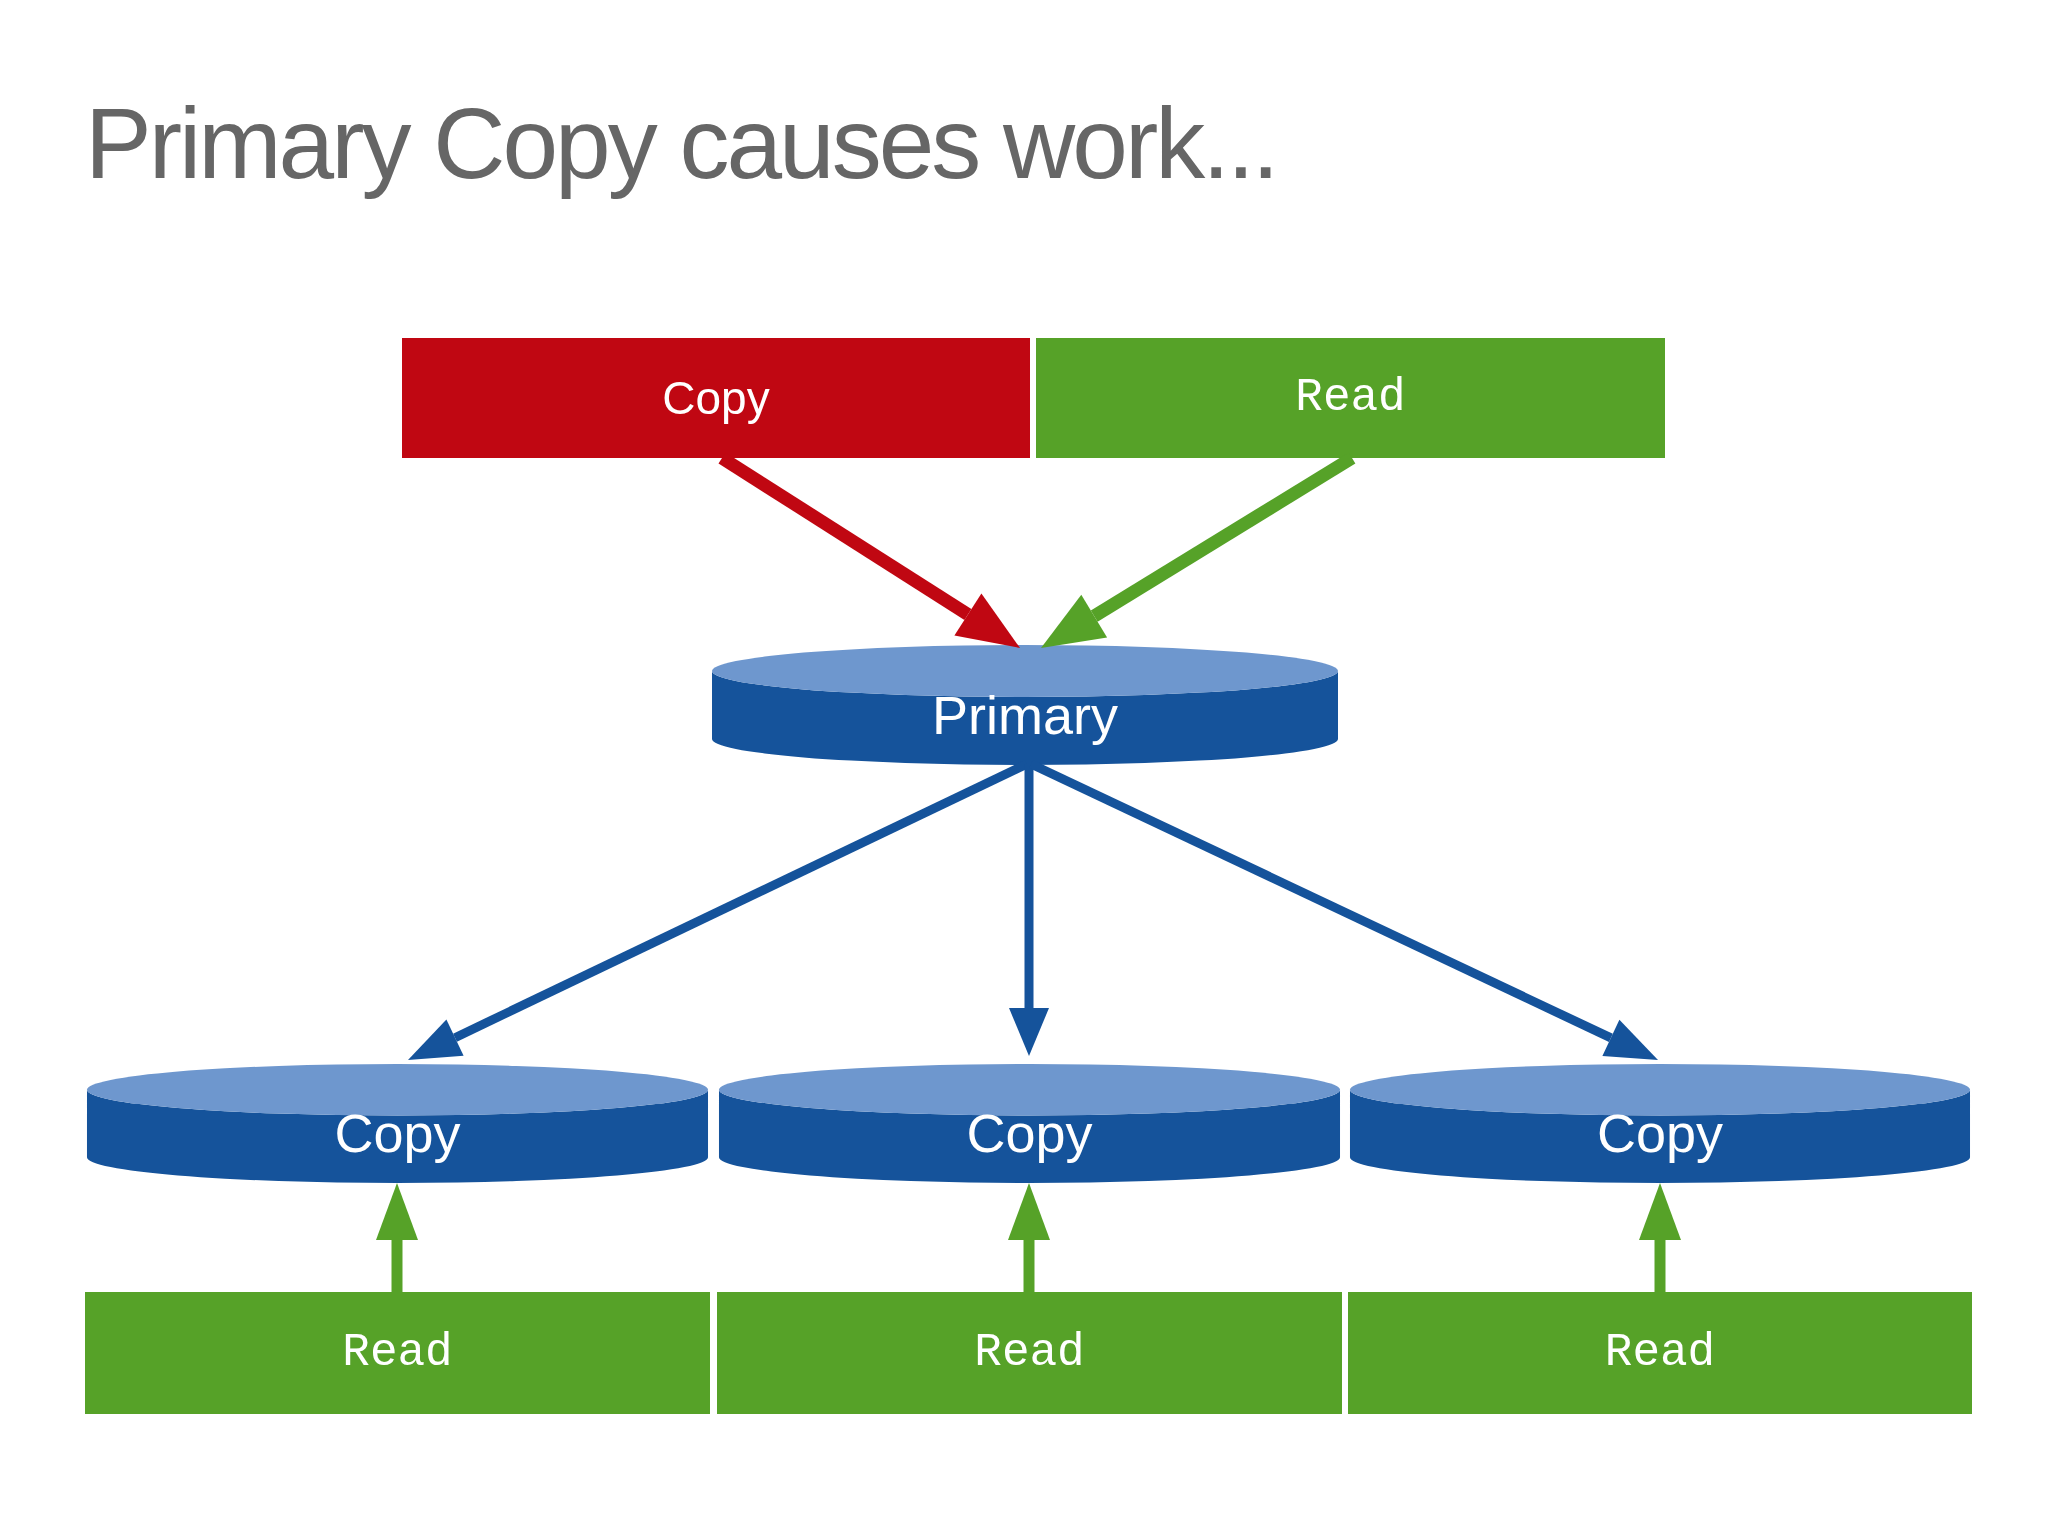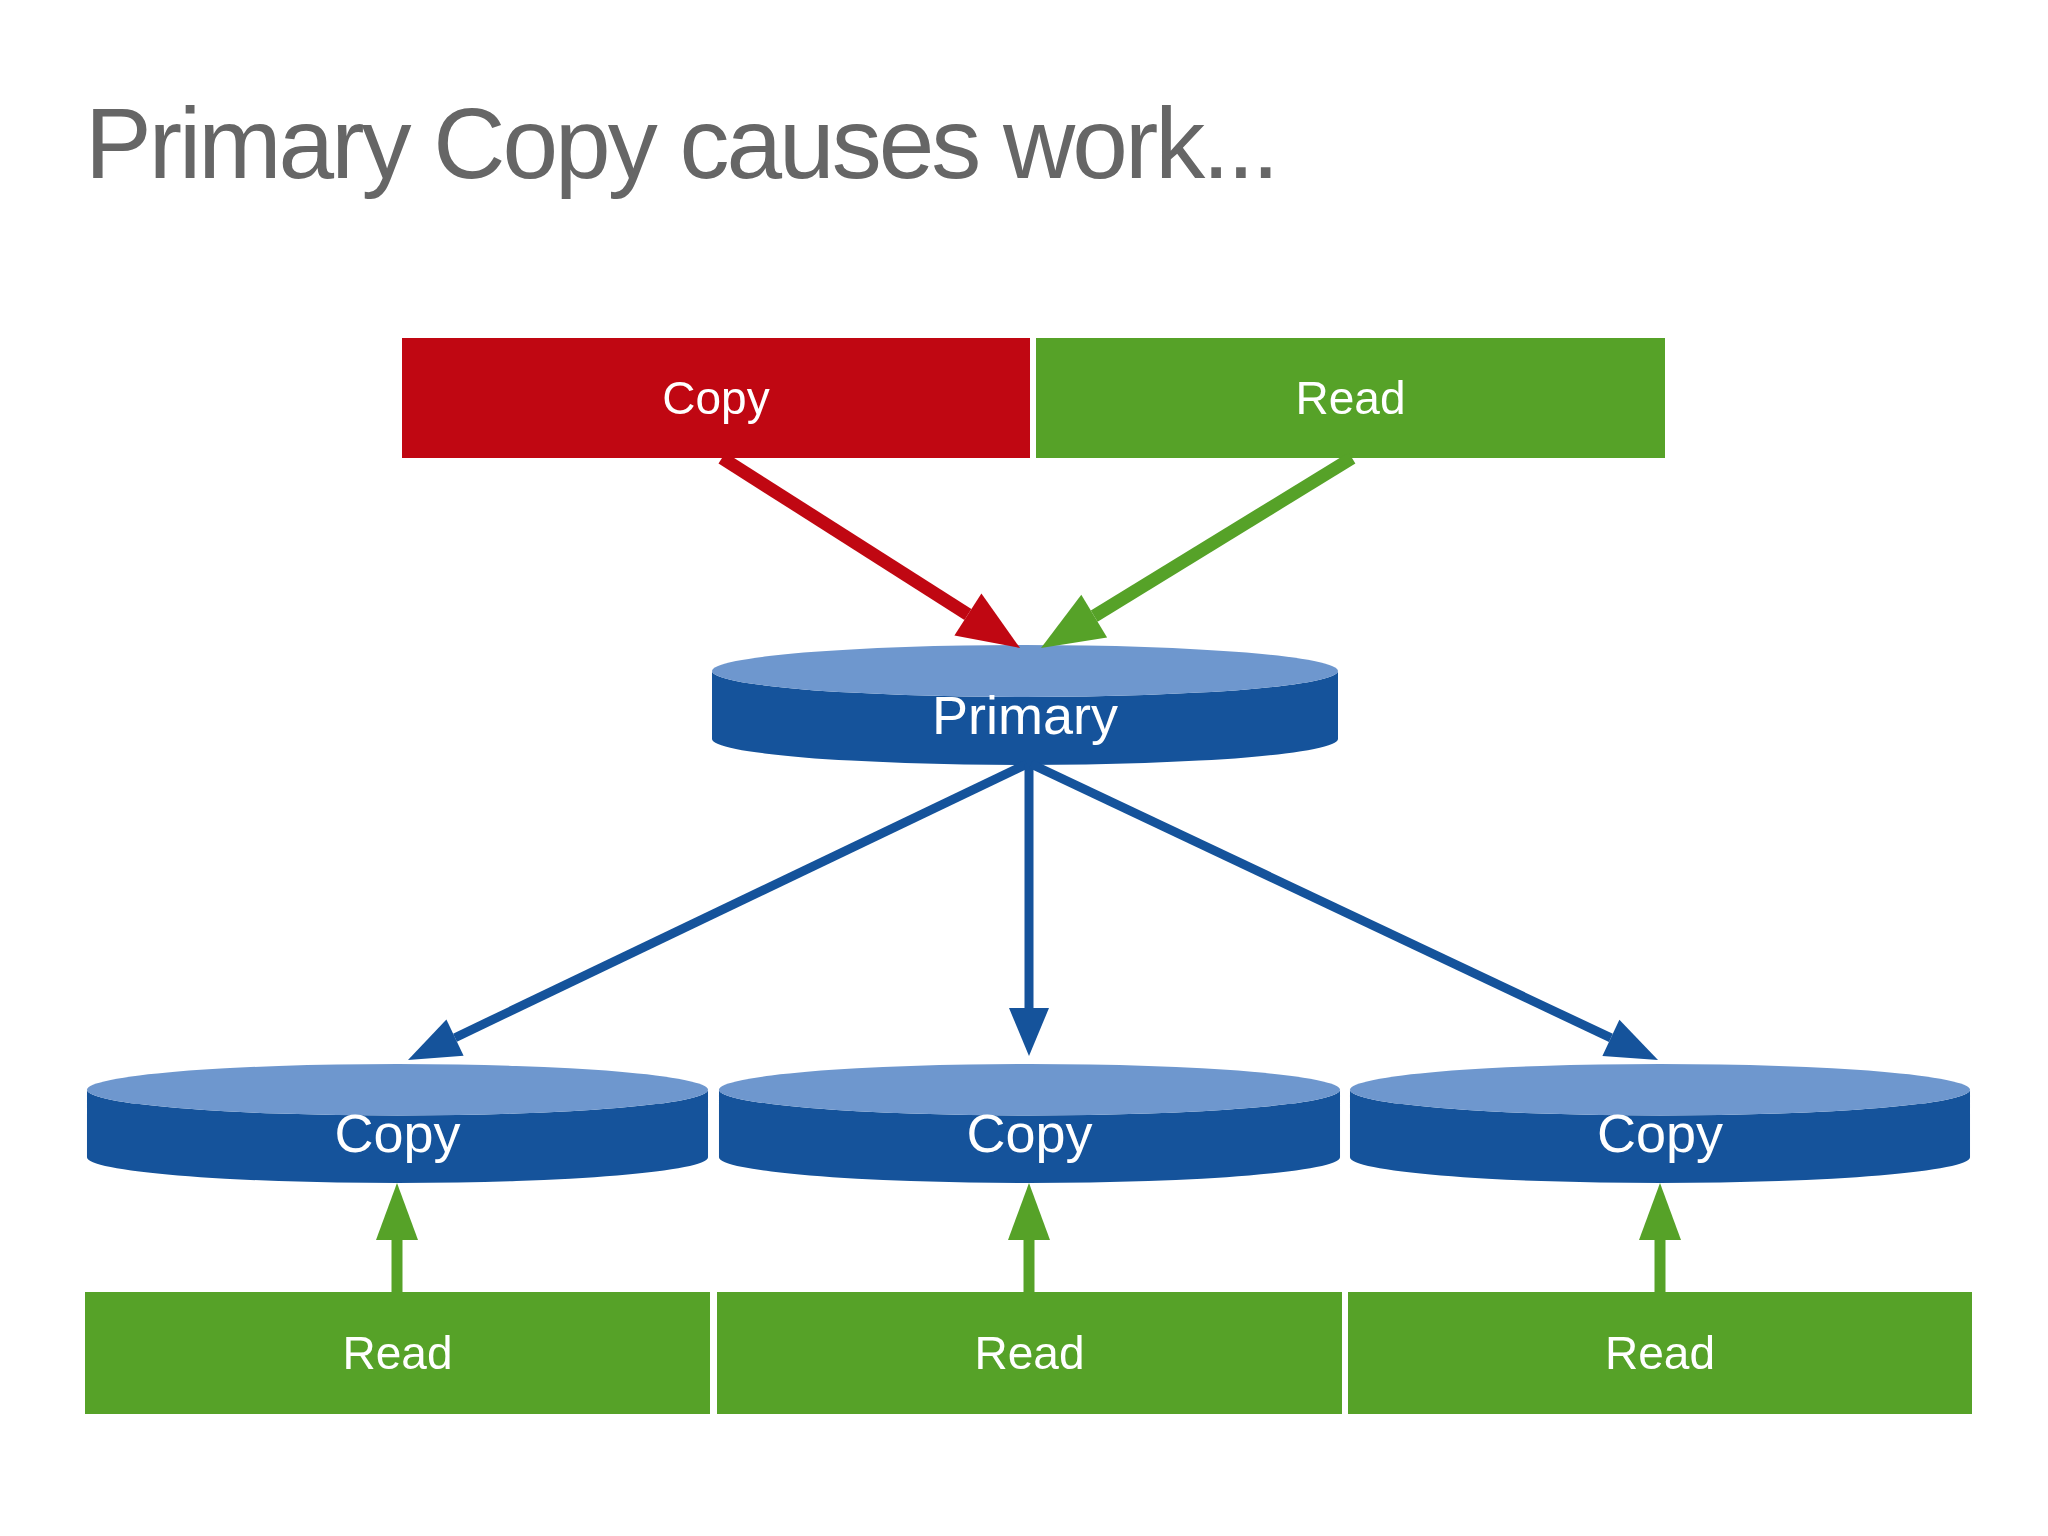--- a/index.html
+++ b/index.html
@@ -31,21 +31,21 @@
   .box{
     position:absolute;
     display:flex;align-items:center;justify-content:center;
   }
   .box span{
     color:var(--label-white);
     font-size:46px;
     line-height:1;
   }
   .box.red{background:var(--write-red);}
-  .box.green{background:var(--read-green);}
+  .box.green{background:var(--read-green);font-family:Liberation Mono, monospace;}
 
   .write-box{left:402px;top:338px;width:628px;height:120px;}
   .read-box-top{left:1036px;top:338px;width:629px;height:120px;}
 
   .read-box-1{left:85px;top:1292px;width:625px;height:122px;}
   .read-box-2{left:717px;top:1292px;width:625px;height:122px;}
   .read-box-3{left:1348px;top:1292px;width:624px;height:122px;}
 
   .cyl{position:absolute;}
   .cyl svg{position:absolute;left:0;top:0;width:100%;height:100%;display:block;}

